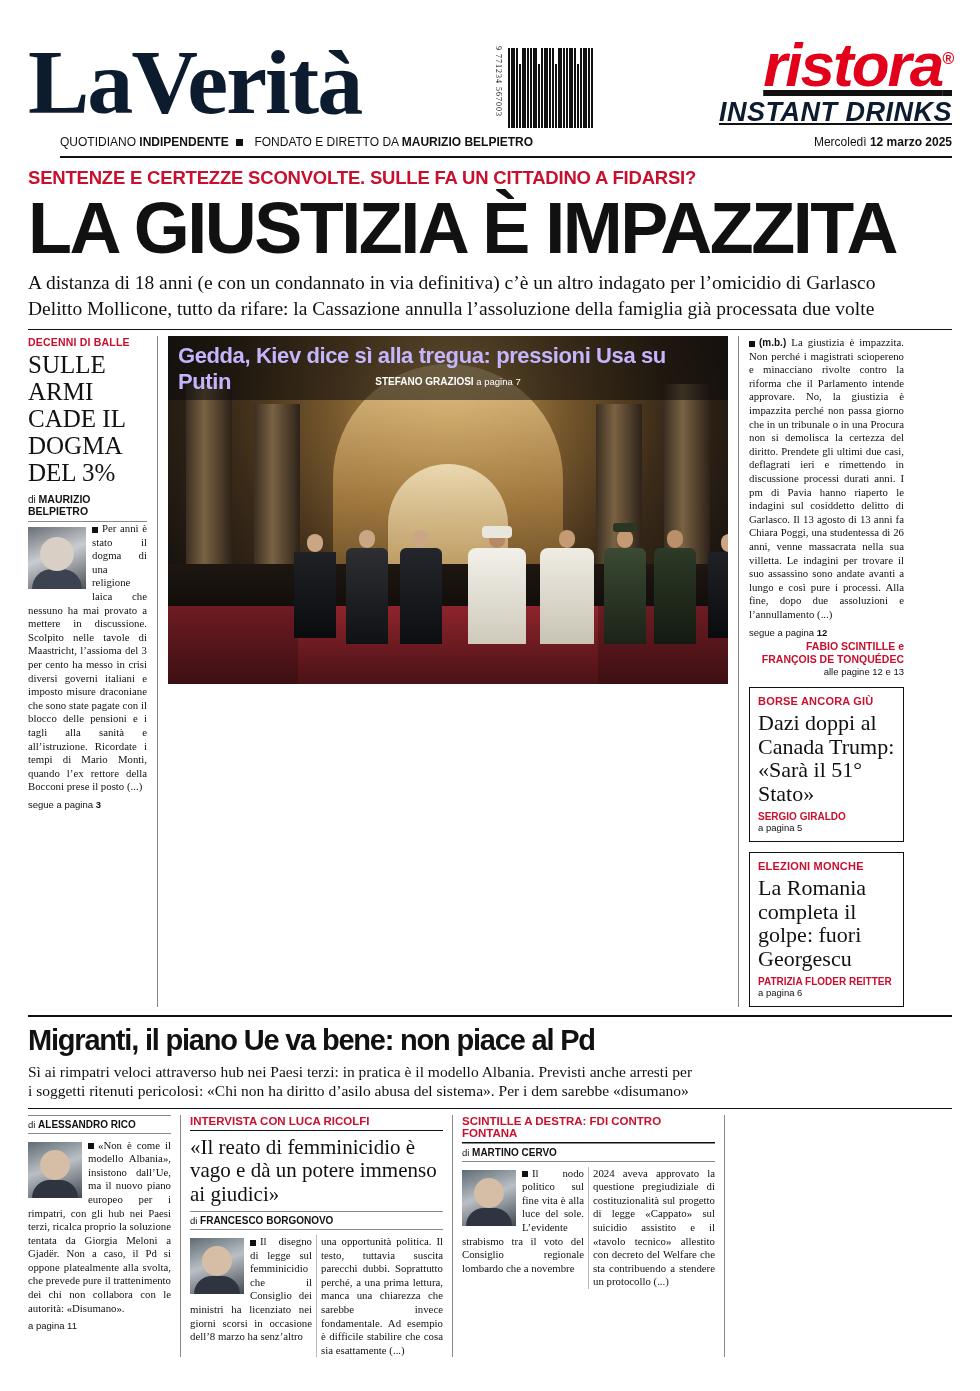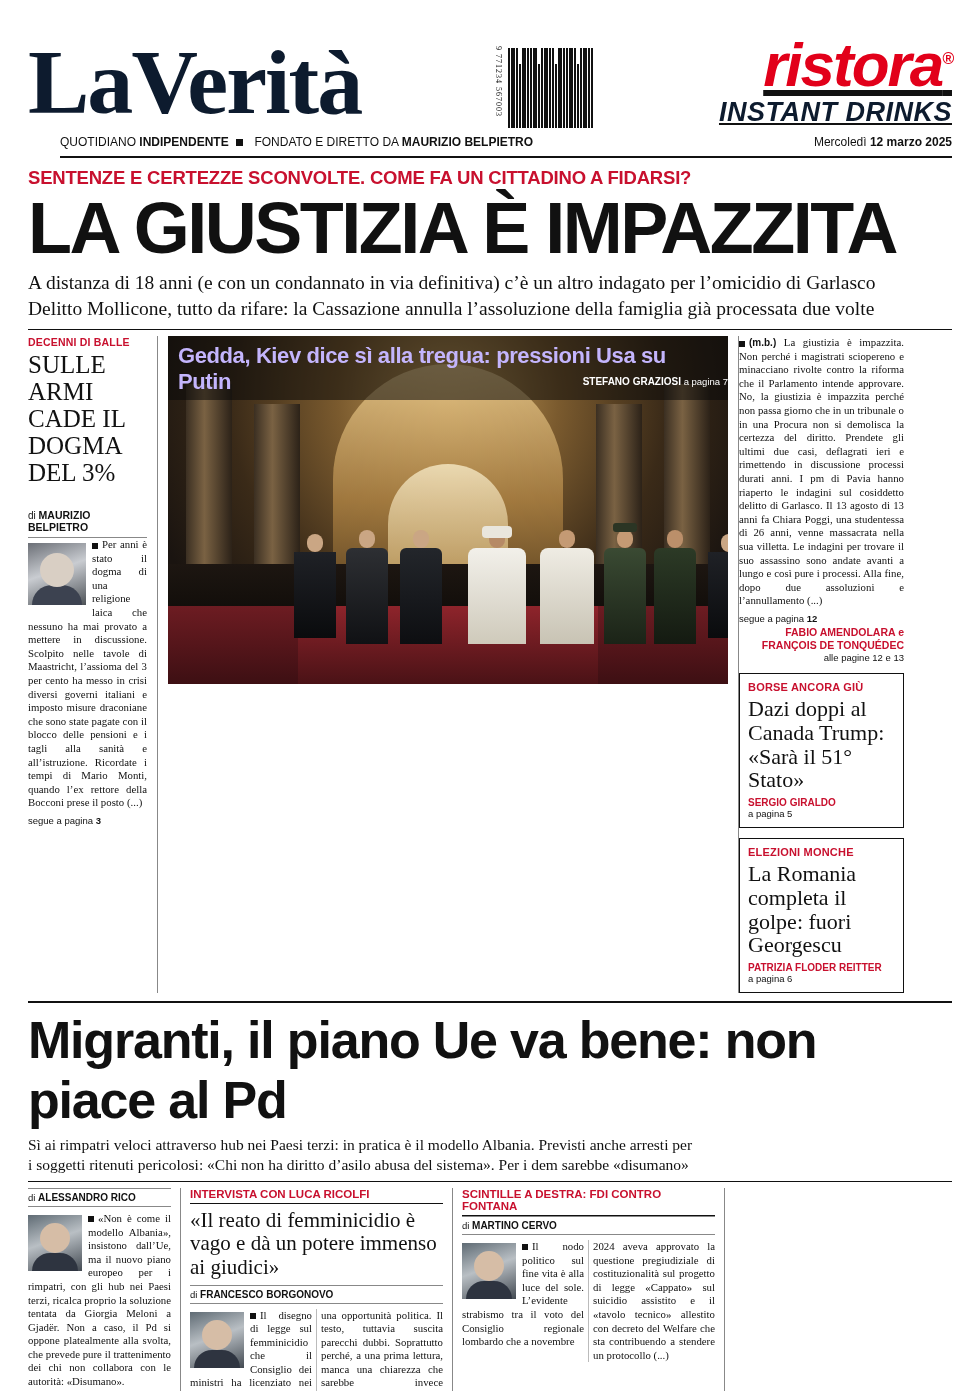--- a/index.html
+++ b/index.html
@@ -38,38 +38,38 @@
   
   .kicker-main { font-family: "Liberation Sans", sans-serif; font-weight: bold; font-size: 18.5px; color: #c8102e; padding: 9px 0 3px; letter-spacing: -0.2px; }
   .headline-main { font-family: "Liberation Sans", sans-serif; font-weight: bold; font-size: 72px; letter-spacing: -2.5px; line-height: 0.95; padding: 2px 0 8px; color: #111; }
   .deck { font-size: 19.5px; line-height: 1.3; padding-bottom: 8px; }
   .deck div { white-space: nowrap; }
 
   
   .band { display: flex; gap: 0; border-top: 1.5px solid #111; padding-top: 6px; }
   .col-left { width: 130px; padding-right: 10px; border-right: 0.8px solid #888; }
   .col-center { width: 580px; padding: 0 10px; }
-  .col-right { width: 166px; border-left: 0.8px solid #888; }
+  .col-right { width: 166px; padding-left: 10px; border-left: 0.8px solid #888; }
 
   .mini-kicker { font-family: "Liberation Sans", sans-serif; font-weight: bold; font-size: 10.5px; color: #c8102e; letter-spacing: 0.2px; }
   .left-title { font-family: "Liberation Serif", serif; font-size: 25px; line-height: 1.08; margin-top: 3px; }
-  .byline { font-family: "Liberation Sans", sans-serif; font-size: 10px; margin-top: 23px; padding-bottom: 4px; border-bottom: 0.8px solid #888; }
+  .byline { font-family: "Liberation Sans", sans-serif; font-size: 10px; margin-top: 7px; padding-bottom: 4px; border-bottom: 0.8px solid #888; }
   .byline b { font-size: 10.5px; }
   .portrait { width: 58px; height: 62px; float: left; margin: 5px 6px 2px 0; background: linear-gradient(160deg,#6b6f76,#c9ccd1 45%,#4e5358); position: relative; overflow: hidden; }
   .portrait:after { content: ""; position: absolute; left: 12px; top: 10px; width: 34px; height: 34px; border-radius: 50%; background: #d9cfc4; }
   .portrait:before { content: ""; position: absolute; left: 4px; bottom: 0; width: 50px; height: 20px; border-radius: 25px 25px 0 0; background: #3c4250; }
   .bodytext { font-size: 10.8px; line-height: 1.26; text-align: justify; hyphens: auto; }
   .bodytext .dropsq { display: inline-block; width: 6px; height: 6px; background: #111; margin-right: 4px; vertical-align: middle; }
   .segue { font-family: "Liberation Sans", sans-serif; font-size: 9.5px; text-align: left; margin-top: 5px; }
   .segue b { font-weight: bold; }
 
   
   .photo-wrap { position: relative; width: 100%; height: 348px; background: #1b1714; overflow: hidden; }
   .photo-title { position: absolute; top: 0; left: 0; right: 0; background: rgba(10,10,10,0.55); color: #c4b5fd; font-family: "Liberation Sans", sans-serif; font-weight: bold; font-size: 22px; padding: 7px 10px 5px; letter-spacing: -0.4px; }
-  .photo-credit { position: absolute; top: 40px; left: 0; right: 0; text-align: right; color: #fff; font-family: "Liberation Sans", sans-serif; font-size: 9.5px; }
+  .photo-credit { position: absolute; top: 40px; left: 0; right: 0; text-align: center; color: #fff; font-family: "Liberation Sans", sans-serif; font-size: 9.5px; }
   .photo-credit b { font-size: 10px; }
   .sky { position: absolute; inset: 0; background:
       radial-gradient(ellipse at 50% 18%, #c9a15c 0%, #7a5a2e 28%, #3a2a18 55%, #1a1410 80%);
   }
   .hall-arch { position: absolute; left: 50%; transform: translateX(-50%); top: 28px; width: 230px; height: 250px; border-radius: 120px 120px 0 0; background: linear-gradient(180deg,#e8c98d,#a97f42 55%,#5c421f); opacity: 0.85; }
   .hall-arch:after { content:""; position:absolute; left:50%; transform:translateX(-50%); bottom:0; width:120px; height:150px; border-radius: 60px 60px 0 0; background: linear-gradient(180deg,#fff3d0,#c79a4e); opacity:0.9; }
   .pillar { position: absolute; bottom: 0; width: 46px; height: 300px; background: linear-gradient(90deg,#3b2f22,#7a6243 40%,#2c2218); }
   .pillar.l1 { left: 18px; } .pillar.l2 { left: 86px; height: 280px; }
   .pillar.r1 { right: 18px; } .pillar.r2 { right: 86px; height: 280px; }
   .carpet { position: absolute; bottom: 0; left: 0; right: 0; height: 78px; background: linear-gradient(180deg,#6d1c22,#3d0f13); }
@@ -100,21 +100,21 @@
   .right-pages { font-family: "Liberation Sans", sans-serif; font-size: 9.5px; text-align: right; }
 
   .boxed { border: 1.5px solid #111; padding: 7px 8px 8px; margin-top: 10px; }
   .boxed .bk { font-family: "Liberation Sans", sans-serif; font-weight: bold; font-size: 11px; color: #c8102e; letter-spacing: 0.2px; }
   .boxed h3 { font-family: "Liberation Serif", serif; font-weight: normal; font-size: 22px; line-height: 1.08; margin: 4px 0 5px; }
   .boxed .auth { font-family: "Liberation Sans", sans-serif; font-weight: bold; font-size: 10px; color: #c8102e; }
   .boxed .pg { font-family: "Liberation Sans", sans-serif; font-size: 9.5px; }
 
   
   .sec-rule { border-top: 2.5px solid #111; margin-top: 8px; }
-  .headline-2 { font-family: "Liberation Sans", sans-serif; font-weight: bold; font-size: 52px; letter-spacing: -1.2px; padding: 7px 0 5px; }
+  .headline-2 { font-family: "Liberation Sans", sans-serif; font-weight: bold; font-size: 29px; letter-spacing: -1.2px; padding: 7px 0 5px; }
   .deck2 { font-size: 15.5px; line-height: 1.25; padding-bottom: 7px; border-bottom: 1.2px solid #111; }
 
   .three { display: flex; margin-top: 6px; }
   .c1 { width: 153px; padding-right: 9px; border-right: 0.8px solid #888; }
   .c2 { width: 272px; padding: 0 9px; border-right: 0.8px solid #888; }
   .c3 { width: 272px; padding: 0 9px; border-right: 0.8px solid #888; }
   .c4 { width: 166px; padding-left: 9px; }
   .sec-kicker { font-family: "Liberation Sans", sans-serif; font-weight: bold; font-size: 11.5px; color: #c8102e; border-bottom: 1px solid #111; padding-bottom: 3px; }
   .sec-title { font-family: "Liberation Serif", serif; font-size: 21px; line-height: 1.12; margin: 5px 0 5px; }
   .small-byline { font-family: "Liberation Sans", sans-serif; font-size: 9.5px; border-top: 0.8px solid #888; border-bottom: 0.8px solid #888; padding: 3px 0; margin-bottom: 5px; }
@@ -174,21 +174,21 @@
       <span class="sq"></span>
       <span>FONDATO E DIRETTO DA</span>
       <b>MAURIZIO BELPIETRO</b>
     </div>
     <div>
       <span>Mercoledì</span>
       <b>12 marzo 2025</b>
     </div>
   </div>
 
-  <div class="kicker-main">SENTENZE E CERTEZZE SCONVOLTE. COME FA UN CITTADINO A FIDARSI?</div>
+  <div class="kicker-main">SENTENZE E CERTEZZE SCONVOLTE. SULLE FA UN CITTADINO A FIDARSI?</div>
   <div class="headline-main">LA GIUSTIZIA È IMPAZZITA</div>
   <div class="deck">
     <div>A distanza di 18 anni (e con un condannato in via definitiva) c’è un altro indagato per l’omicidio di Garlasco</div>
     <div>Delitto Mollicone, tutto da rifare: la Cassazione annulla l’assoluzione della famiglia già processata due volte</div>
   </div>
 
   <div class="band">
 
     <div class="col-left">
       <div class="mini-kicker">DECENNI DI BALLE</div>
@@ -260,21 +260,21 @@
     <div class="col-right">
       <div class="mb-note">
         <span class="dot"></span><span class="mb">(m.b.)</span>
         <span>La giustizia è impazzita. Non perché i magistrati sciopereno e minacciano rivolte contro la riforma che il Parlamento intende approvare. No, la giustizia è impazzita perché non passa giorno che in un tribunale o in una Procura non si demolisca la certezza del diritto. Prendete gli ultimi due casi, deflagrati ieri e rimettendo in discussione processi durati anni. I pm di Pavia hanno riaperto le indagini sul cosiddetto delitto di Garlasco. Il 13 agosto di 13 anni fa Chiara Poggi, una studentessa di 26 anni, venne massacrata nella sua villetta. Le indagini per trovare il suo assassino sono andate avanti a lungo e così pure i processi. Alla fine, dopo due assoluzioni e l’annullamento (...)</span>
       </div>
       <div class="segue">
         <span>segue a pagina</span>
         <b>12</b>
       </div>
       <div class="right-sign">
-        <span>FABIO AMENDOLARA</span>
+        <span>FABIO SCINTILLE</span>
         <span>e</span><br>
         <span>FRANÇOIS DE TONQUÉDEC</span>
       </div>
       <div class="right-pages">alle pagine 12 e 13</div>
 
       <div class="boxed">
         <div class="bk">BORSE ANCORA GIÙ</div>
         <h3>Dazi doppi al Canada Trump: «Sarà il 51° Stato»</h3>
         <div class="auth">SERGIO GIRALDO</div>
         <div class="pg">a pagina 5</div>

